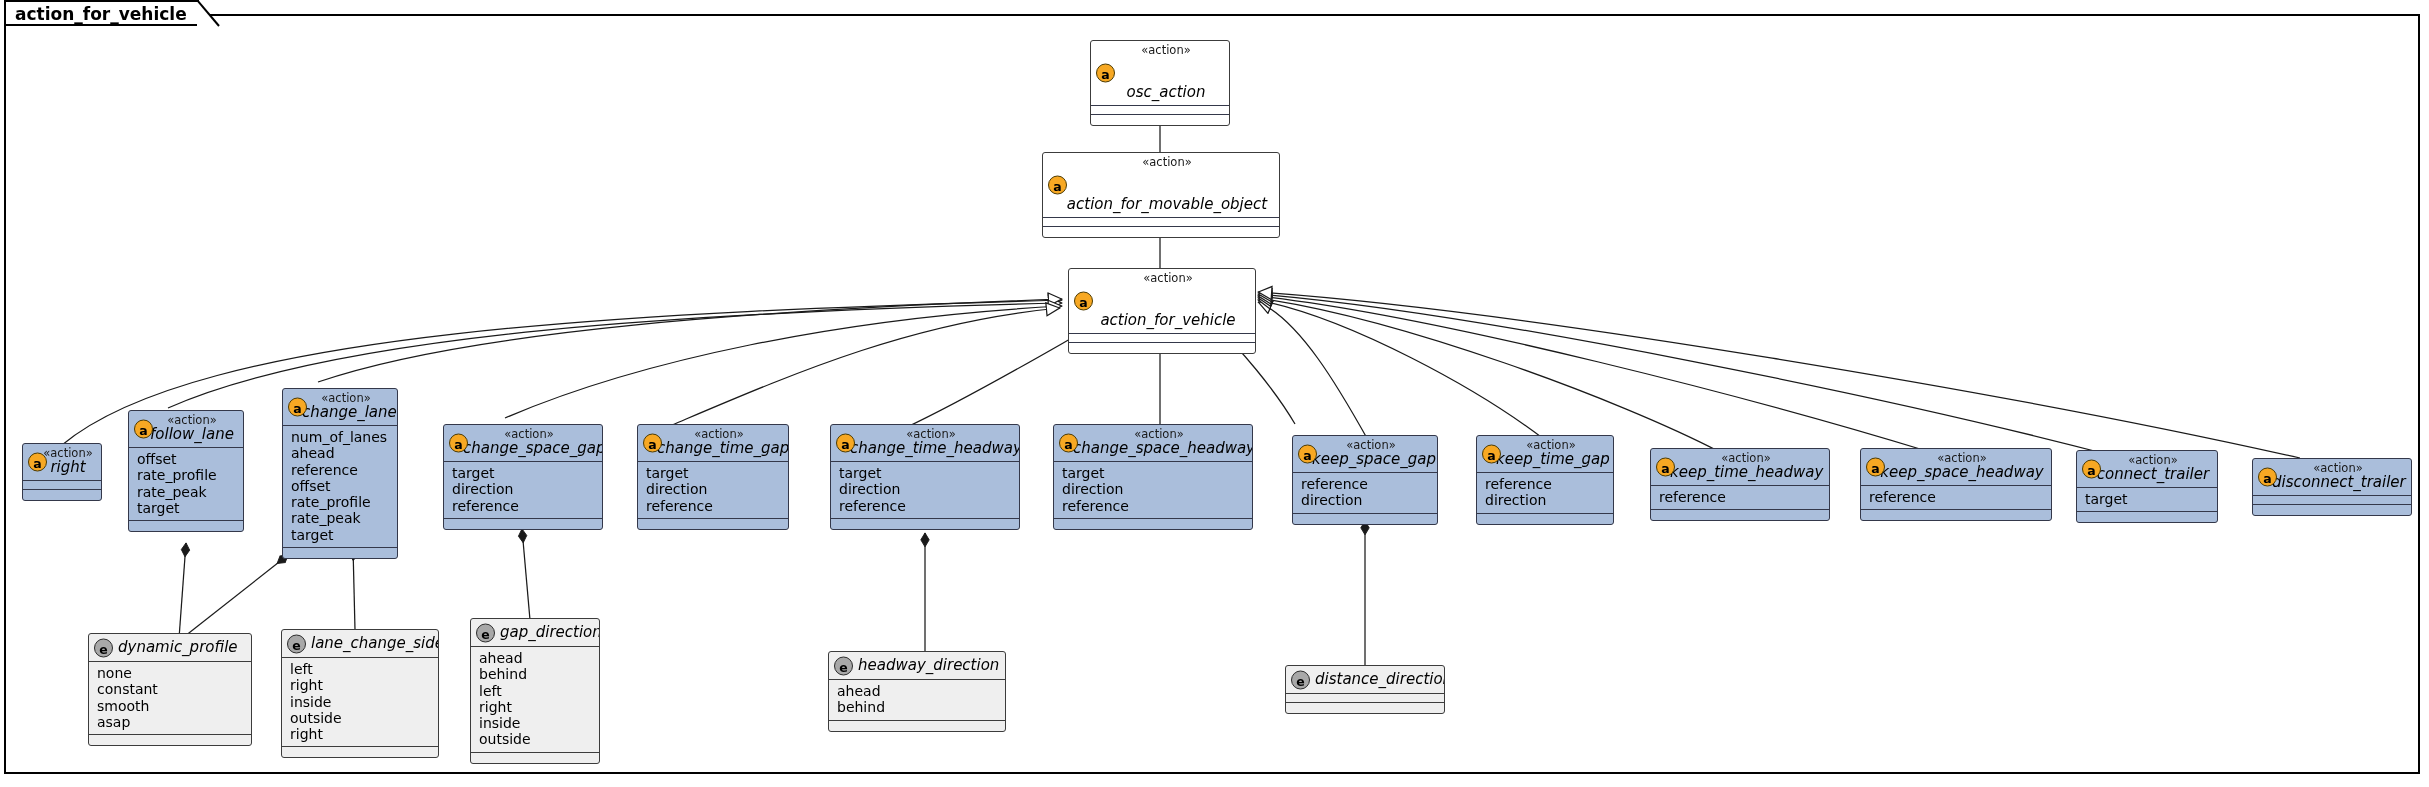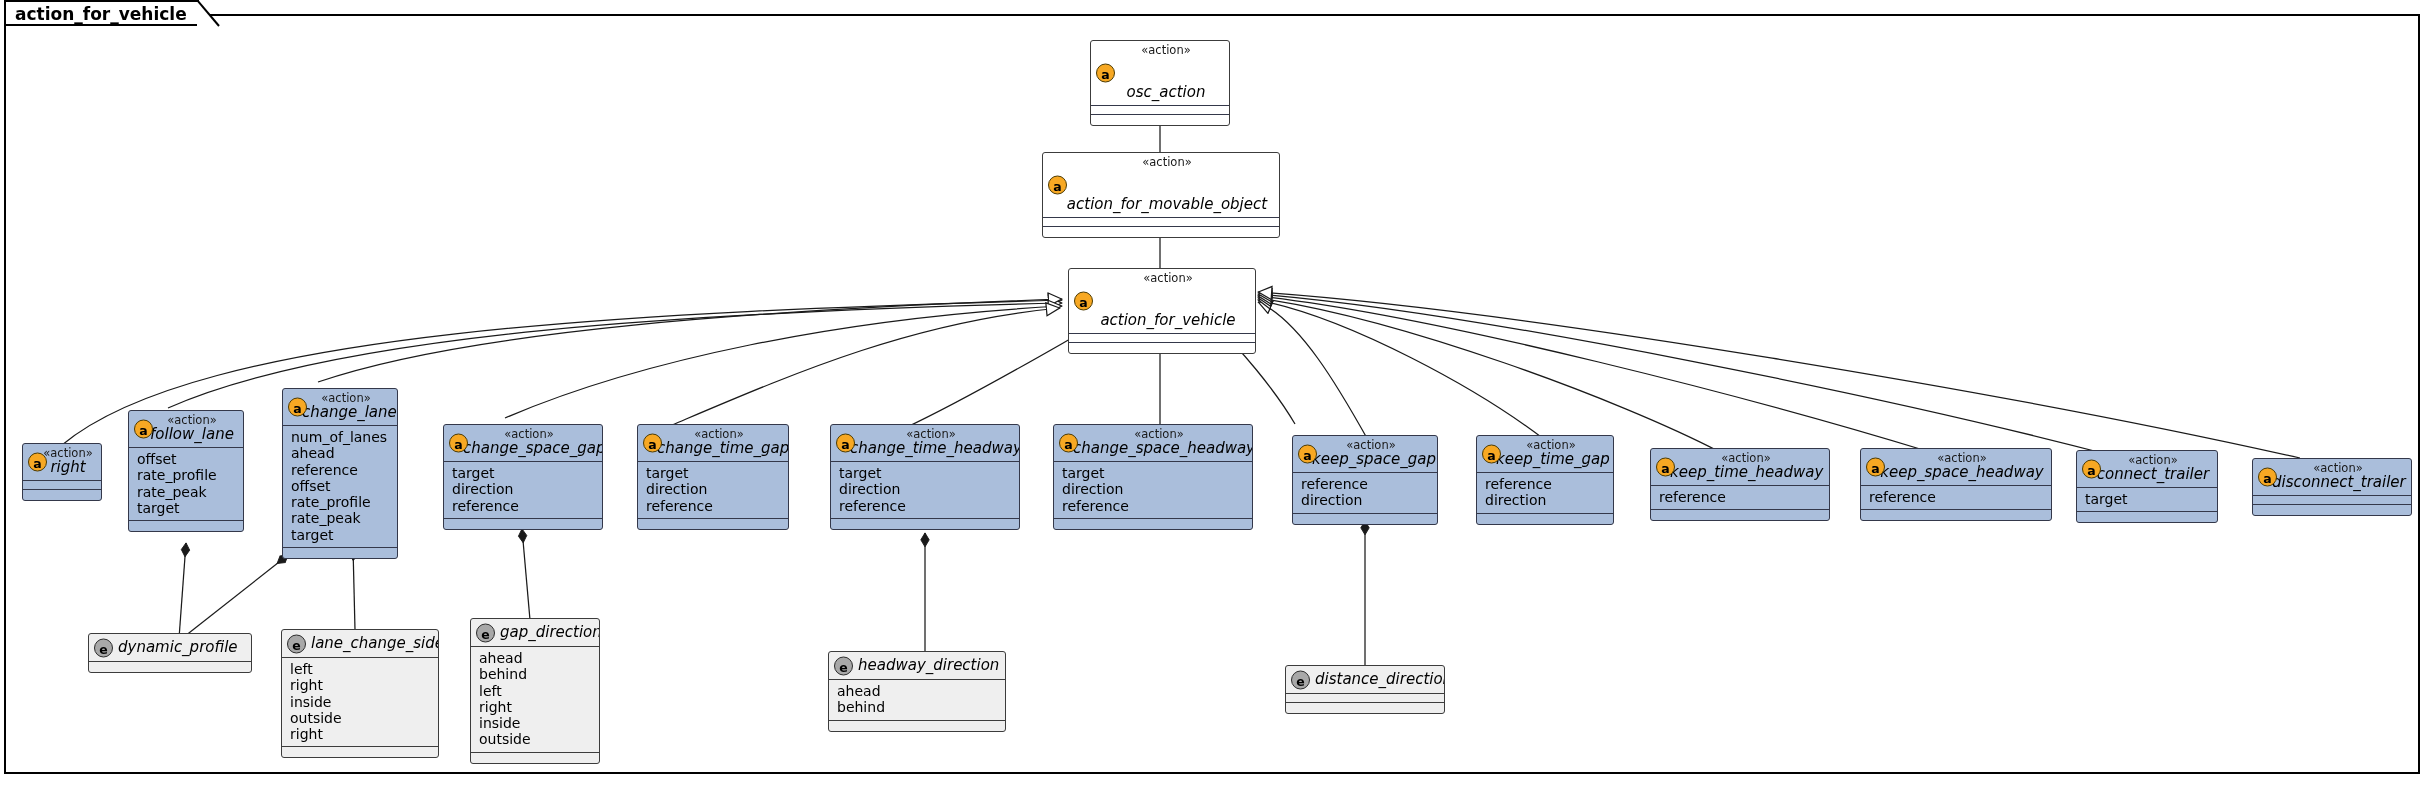--- a/index.html
+++ b/index.html
@@ -381,20 +381,26 @@
     </div>
     <div class="attrs empty"></div>
     <div class="ops"></div>
   </div>
 
   <div class="node enum" style="left:88px;top:633px;width:164px;">
     <div class="hdr">
       <span class="badge e">e</span>
       <span class="cname">dynamic_profile</span>
     </div>
+    <div class="attrs">
+      <div>none</div>
+      <div>constant</div>
+      <div>smooth</div>
+      <div>asap</div>
+    </div>
     <div class="ops"></div>
   </div>
 
   <div class="node enum" style="left:281px;top:629px;width:158px;">
     <div class="hdr">
       <span class="badge e">e</span>
       <span class="cname">lane_change_side</span>
     </div>
     <div class="attrs">
       <div>left</div>

